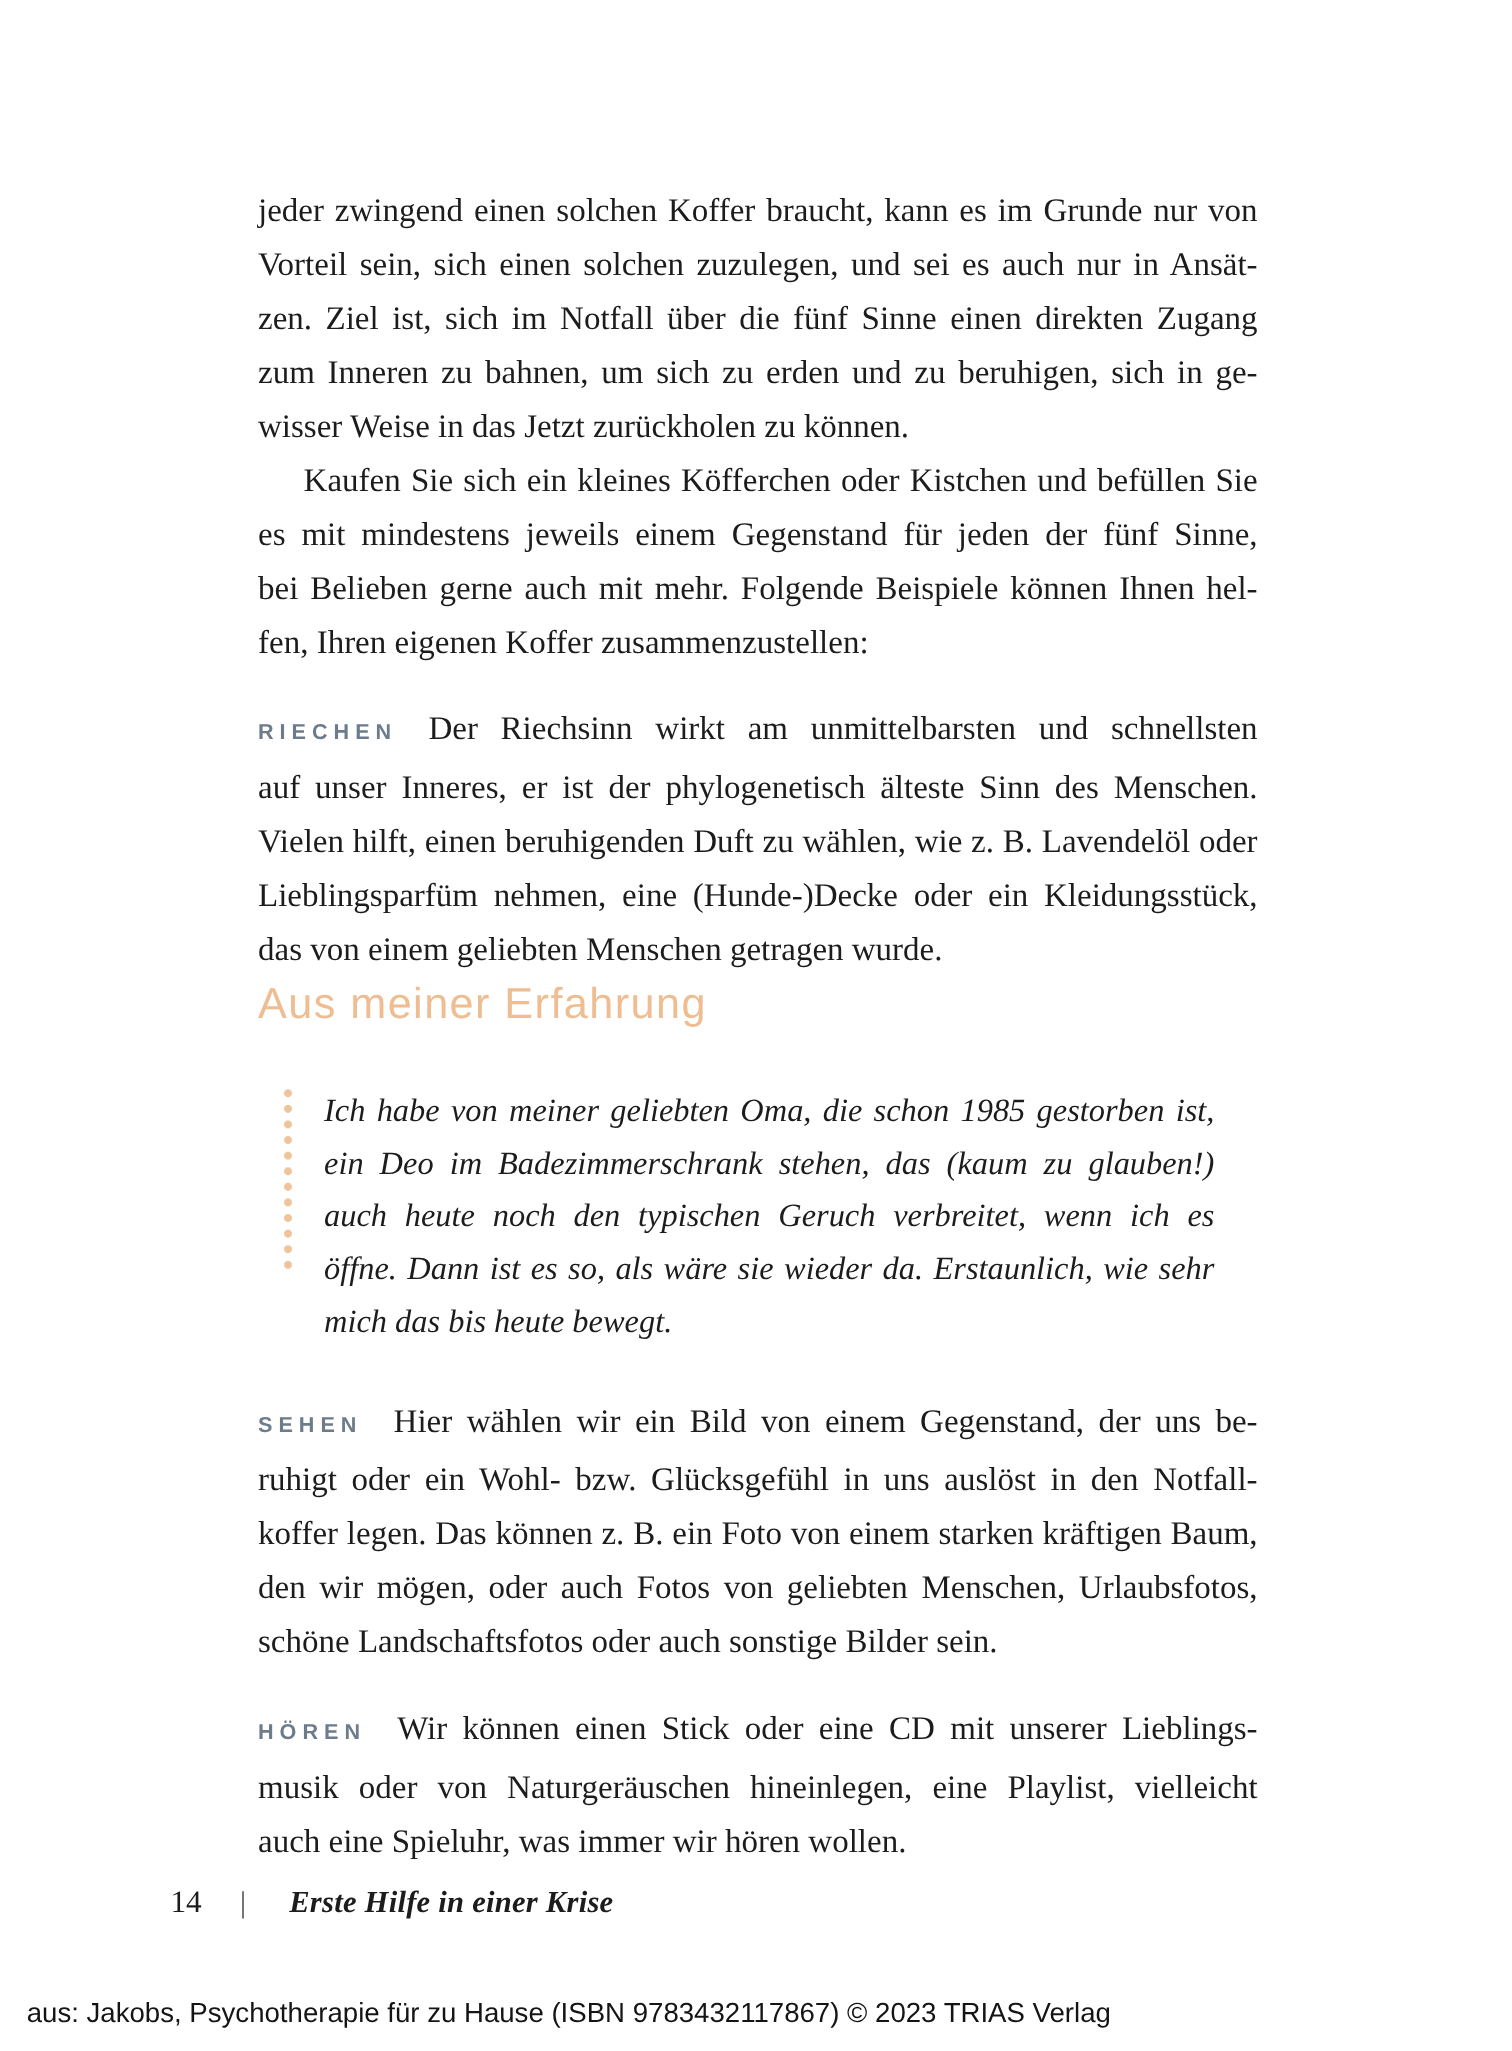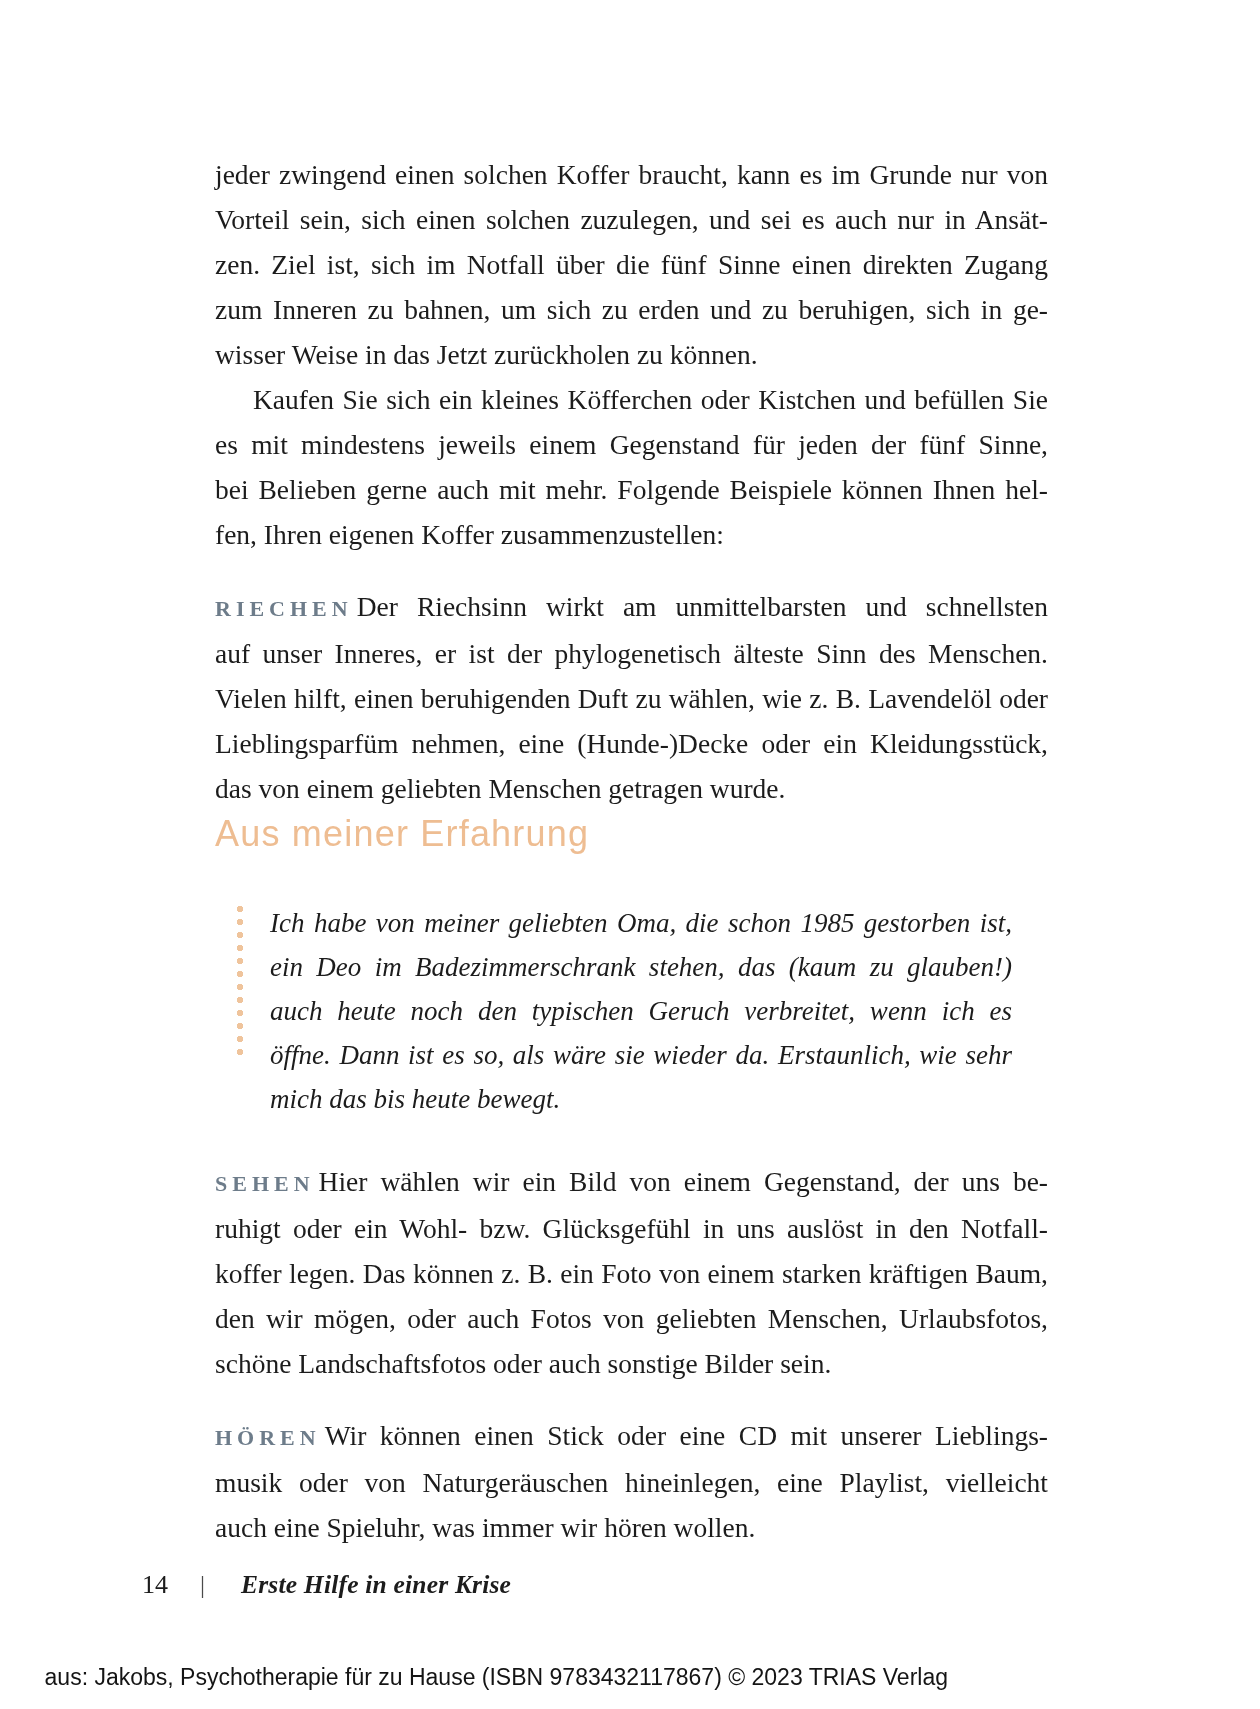--- a/index.html
+++ b/index.html
@@ -43,26 +43,26 @@
     font-size: 27.5px;
     line-height: 45px;
     color: var(--text);
     text-align: justify;
     text-align-last: justify;
   }
   .line.last { text-align-last: auto; }
   .line.indent { text-indent: 38px; }
 
   .sense-label {
-    font-family: Liberation Serif, serif;
-    font-size: 22px;
+    font-family: Liberation Sans, sans-serif;
+    font-size: 18px;
     font-weight: 700;
     letter-spacing: 5px;
     color: var(--sense);
-    margin-right: 4px;
+    margin-right: 26px;
   }
 
   .quote-wrap {
     position: relative;
     padding-left: 55px;
     padding-right: 36px;
     font-family: Liberation Serif, serif;
   }
   .quote-dots {
     position: absolute;
@@ -106,21 +106,21 @@
     font-style: italic;
     font-weight: 600;
     font-size: 25.5px;
     letter-spacing: 0.2px;
   }
   .credit {
     position: absolute;
     left: 0;
     right: 100px;
     top: 1664px;
-    text-align: right;
+    text-align: center;
     font-family: "Liberation Sans", sans-serif;
     font-size: 23px;
     color: #141414;
   }
 </style>
 </head>
 <body>
 
 <div class="page" style="--text: #1c1c1c; --sense: #6d7c8a; --exp: #eebd92; --dots: #efc49c;">
   <main class="content">

